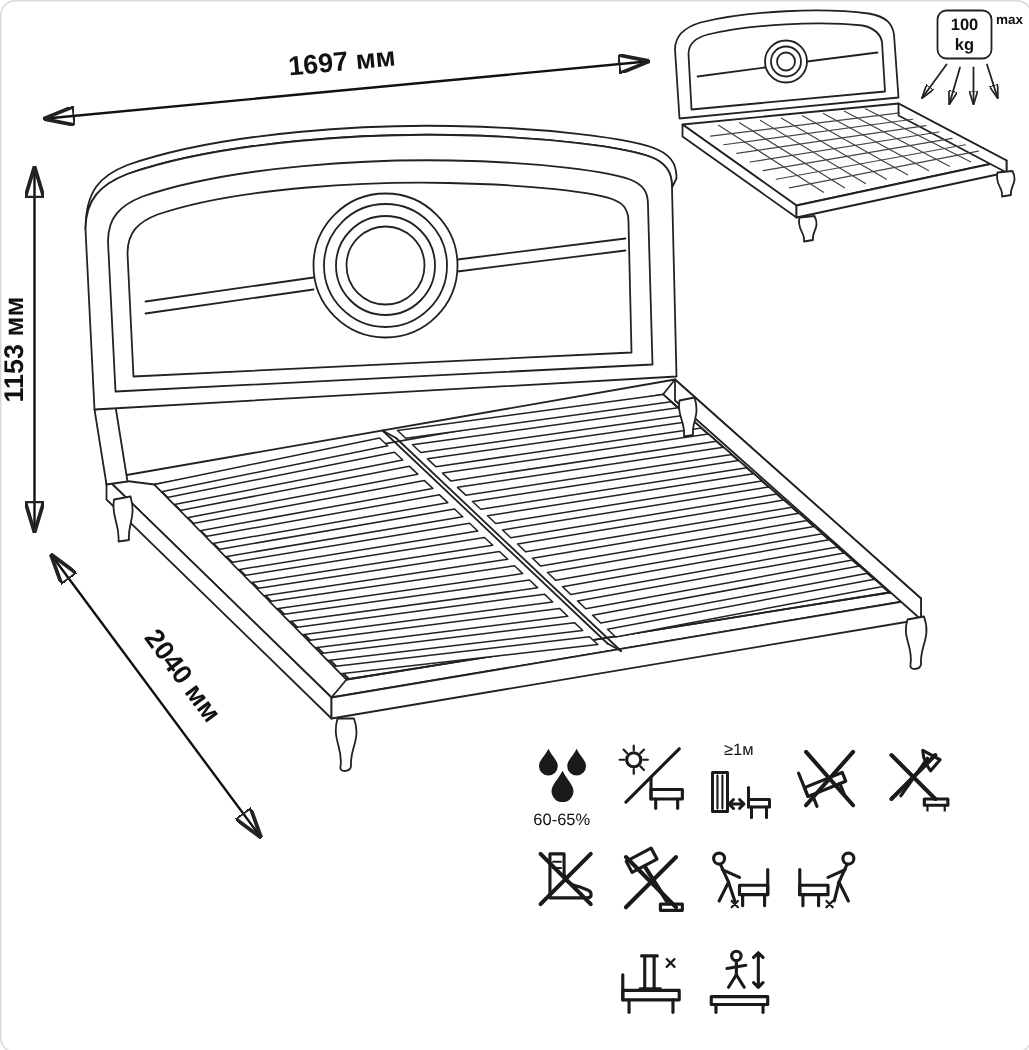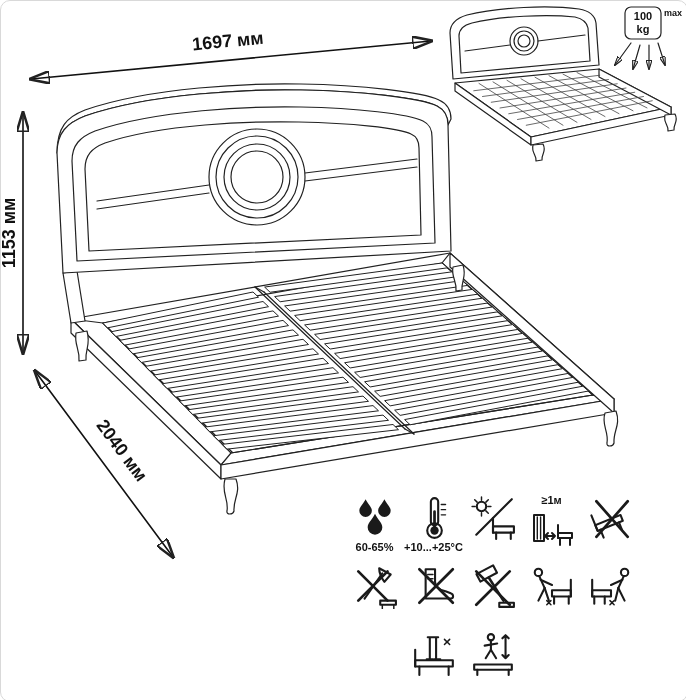--- a/index.html
+++ b/index.html
@@ -18,21 +18,21 @@
   .dim-label{font-size:18px;}
   .badge-txt{font-size:11px;}
   .badge-txt.small{font-size:9px;font-weight:bold;}
   #slats-left polygon,#slats-right polygon{fill:#fff;stroke:#222;stroke-width:1;}
   #mini-lattice line{stroke:#444;stroke-width:.8;}
   .icon-grid{
     position:absolute;left:344px;top:492px;width:300px;
     display:grid;grid-template-columns:repeat(5,59px);grid-auto-rows:68px;
   }
   .cell{display:flex;flex-direction:column;align-items:center;justify-content:flex-start;padding-top:2px;}
-  .cap{font-size:11px;font-weight:bold;color:#111;line-height:1;margin-top:1px;white-space:nowrap;}
+  .cap{font-size:11px;font-weight:normal;color:#111;line-height:1;margin-top:1px;white-space:nowrap;}
   .cap.top{margin:0 0 1px 0;}
   .ic{stroke:#1a1a1a;fill:none;stroke-width:2;stroke-linecap:round;stroke-linejoin:round;}
   .ic .fill{fill:#1a1a1a;stroke:none;}
   .ic .thin{stroke-width:1.4;}
   .ic .thick{stroke-width:2.6;}
   .col2{grid-column:2;}
   .col3{grid-column:3;}
 </style>
 </head>
 <body>
@@ -201,32 +201,20 @@
 
     <div class="cell">
       <svg class="ic" width="46" height="46" viewBox="0 0 44 44">
         <path class="fill" d="M13 4 C10.5 9 7 11.5 7 15 a6 6 0 0 0 12 0 C19 11.5 15.5 9 13 4 Z"></path>
         <path class="fill" d="M31 4 C28.5 9 25 11.5 25 15 a6 6 0 0 0 12 0 C37 11.5 33.5 9 31 4 Z"></path>
         <path class="fill" d="M22 18 C19 24 15 27 15 31 a7 7 0 0 0 14 0 C29 27 25 24 22 18 Z"></path>
       </svg>
       <span class="cap">60-65%</span>
     </div>
 
-    <div class="cell">
-      <svg class="ic" width="46" height="46" viewBox="0 0 44 44">
-        <rect x="19" y="3" width="7" height="26" rx="3.5"></rect>
-        <circle cx="22.5" cy="34" r="7"></circle>
-        <line class="thick" x1="22.5" y1="16" x2="22.5" y2="30"></line>
-        <circle class="fill" cx="22.5" cy="34" r="4"></circle>
-        <line class="thin" x1="29" y1="9" x2="33" y2="9"></line>
-        <line class="thin" x1="29" y1="14" x2="33" y2="14"></line>
-        <line class="thin" x1="29" y1="19" x2="33" y2="19"></line>
-      </svg>
-      <span class="cap">+10...+25°C</span>
-    </div>
 
     <div class="cell">
       <svg class="ic" width="46" height="46" viewBox="0 0 44 44">
         <circle cx="11" cy="11" r="4.5"></circle>
         <path class="thin" d="M11 2 V5 M11 17 V20 M2 11 H5 M17 11 H20 M4.5 4.5 L6.8 6.8 M15.2 15.2 L17.5 17.5 M17.5 4.5 L15.2 6.8"></path>
         <line x1="40" y1="4" x2="6" y2="38"></line>
         <rect x="22" y="30" width="20" height="6"></rect>
         <line x1="22" y1="22" x2="22" y2="36"></line>
         <line x1="25" y1="36" x2="25" y2="42"></line>
         <line x1="39" y1="36" x2="39" y2="42"></line>

